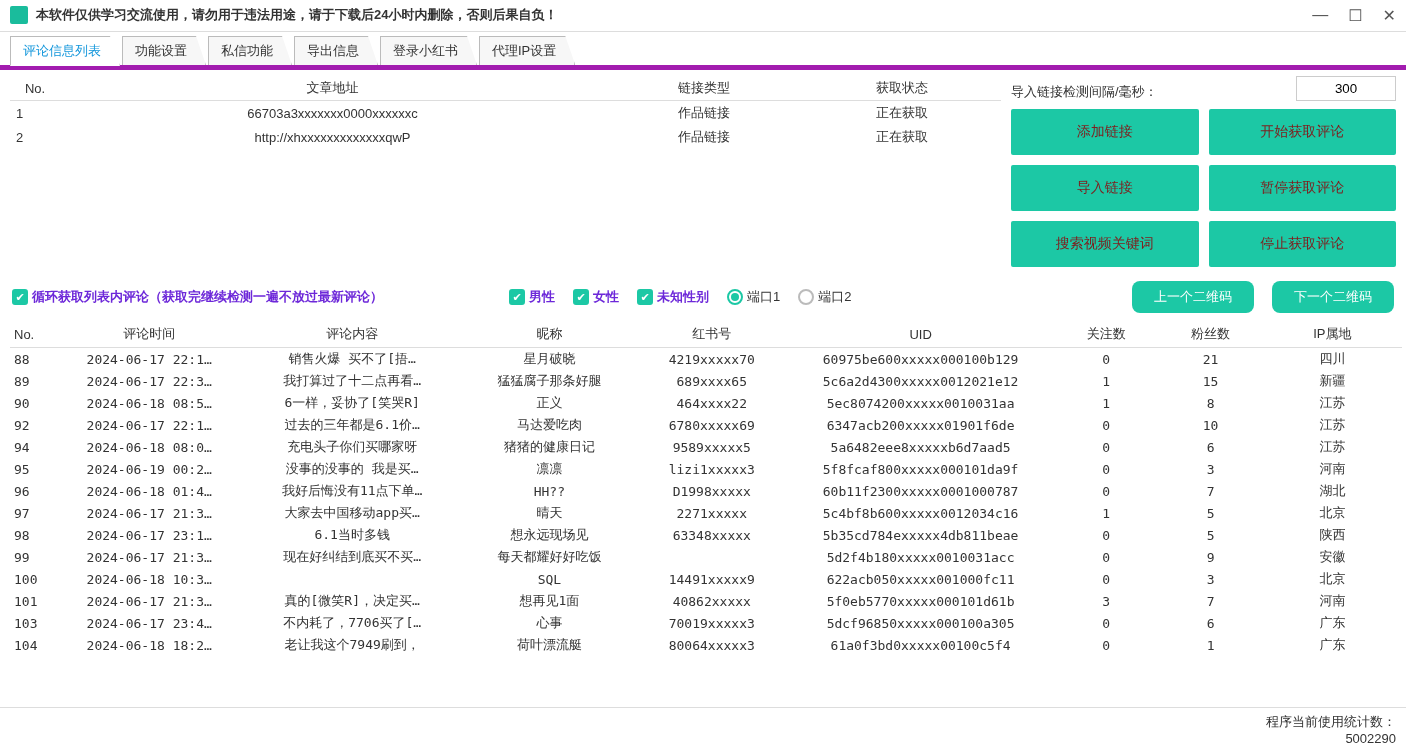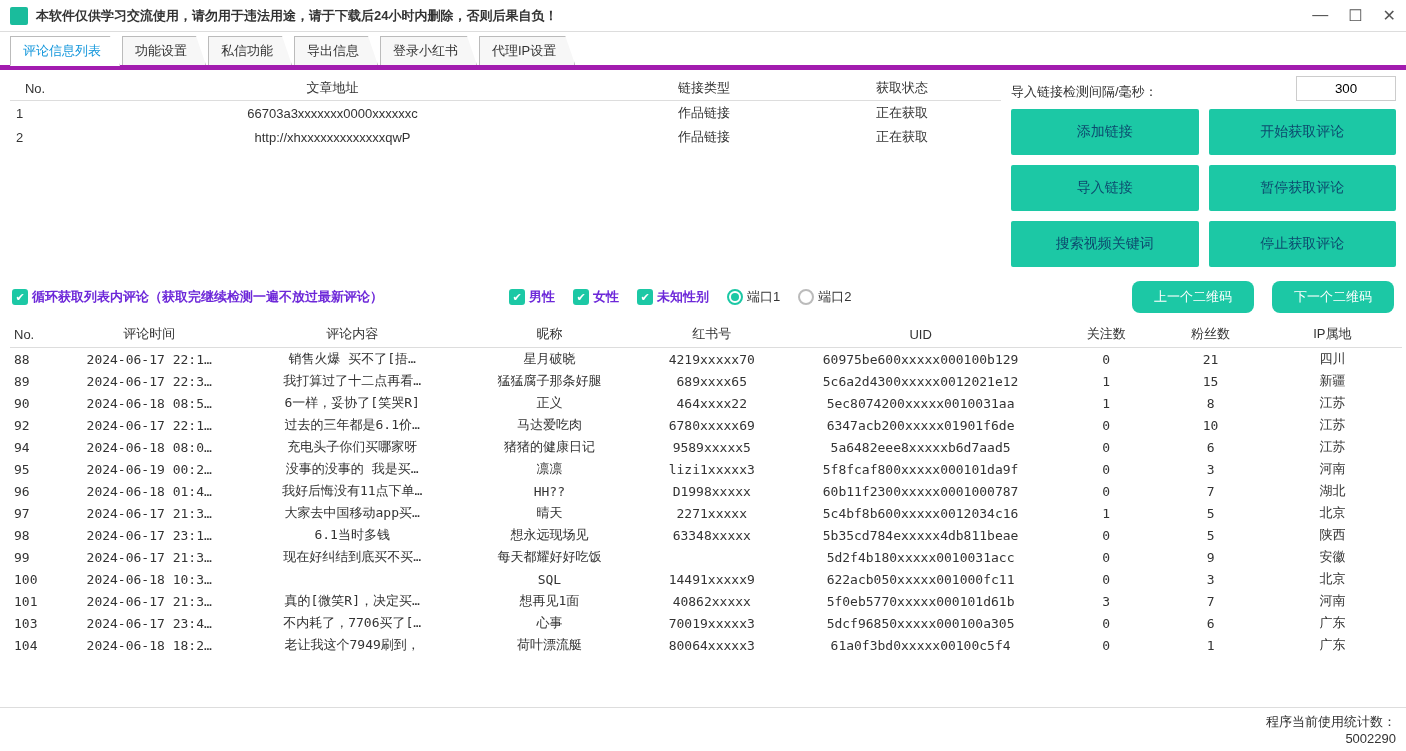--- a/index.html
+++ b/index.html
@@ -1,36 +1,36 @@
 <!DOCTYPE html>
 <html><head>
 <meta charset="utf-8">
 <style>
 * { box-sizing: border-box; margin: 0; padding: 0; }
 body { font-family: "Microsoft YaHei", Arial, sans-serif; font-size: 13px; background: #fff; color: #333; overflow: hidden; width: 1406px; height: 751px; position: relative; }
-.titlebar { display: flex; align-items: center; padding: 6px 10px; border-bottom: 1px solid #ddd; }
+.titlebar { display: flex; align-items: flex-start; padding: 6px 10px; border-bottom: 1px solid #ddd; }
 .titlebar .icon { width: 18px; height: 18px; background: #1abc9c; border-radius: 2px; margin-right: 8px; }
 .titlebar .title { font-weight: bold; flex: 1; }
 .titlebar .winbtns { display: flex; gap: 20px; }
 .titlebar .winbtns span { font-size: 16px; cursor: pointer; color: #555; }
 .tabbar { display: flex; padding: 4px 10px 0 10px; border-bottom: 5px solid #a21caf; }
 .tab { padding: 5px 12px; border: 1px solid #bbb; border-bottom: none; margin-right: 2px; background: #f7f7f7; position: relative; font-size: 13px; cursor: pointer; clip-path: polygon(0 0, calc(100% - 10px) 0, 100% 100%, 0 100%); padding-right: 18px; }
 .tab.active { background: #fff; color: #1296db; border-bottom: 1px solid #fff; margin-bottom: -1px; }
 .section1 { display: flex; padding: 6px 10px; gap: 10px; }
 .linktable { flex: 1; border: 0px solid #ccc; }
 .linktable table { width: 100%; border-collapse: collapse; font-size: 13px; }
 .linktable th, .linktable td { padding: 3px 6px; text-align: center; font-weight: normal; }
 .linktable th { color: #333; border-bottom: 1px solid #ddd; }
 .linktable td.no { text-align: left; width: 50px; }
 .rightpanel { width: 385px; }
 .rightpanel .row1 { display: flex; align-items: flex-end; margin-bottom: 8px; }
 .rightpanel .row1 label { flex: 1; }
 .rightpanel .row1 input { width: 100px; text-align: center; padding: 4px; border: 1px solid #ccc; }
 .btngrid { display: grid; grid-template-columns: 1fr 1fr; gap: 10px; }
-.btn { background: #1cc8a5; color: #0c4a6e; border: none; padding: 14px 6px; font-size: 14px; cursor: pointer; border-radius: 2px; }
+.btn { background: #1cc8a5; color: #7f1d1d; border: none; padding: 14px 6px; font-size: 14px; cursor: pointer; border-radius: 2px; }
 .filterbar { display: flex; align-items: center; padding: 8px 12px; gap: 18px; }
 .chk { display: flex; align-items: center; gap: 4px; }
 .chk .box { width: 16px; height: 16px; border: 2px solid #1cc8a5; border-radius: 3px; background: #1cc8a5; display: flex; align-items: center; justify-content: center; color: #fff; font-size: 11px; }
 .chk label { font-weight: bold; color: #6d28d9; text-align: center; }
 .radio { display: flex; align-items: center; gap: 4px; }
 .radio .circle { width: 16px; height: 16px; border: 2px solid #1cc8a5; border-radius: 50%; display: flex; align-items: center; justify-content: center; }
 .radio.unchecked .circle { border-color: #bbb; }
 .radio .dot { width: 8px; height: 8px; background: #1cc8a5; border-radius: 50%; }
 .sbtn { background: #1cc8a5; color: #fff; border: none; padding: 7px 22px; font-size: 13px; cursor: pointer; border-radius: 8px; }
 .commentgrid { height: 390px; overflow-y: scroll; margin: 0 4px 0 10px; position: relative; }

